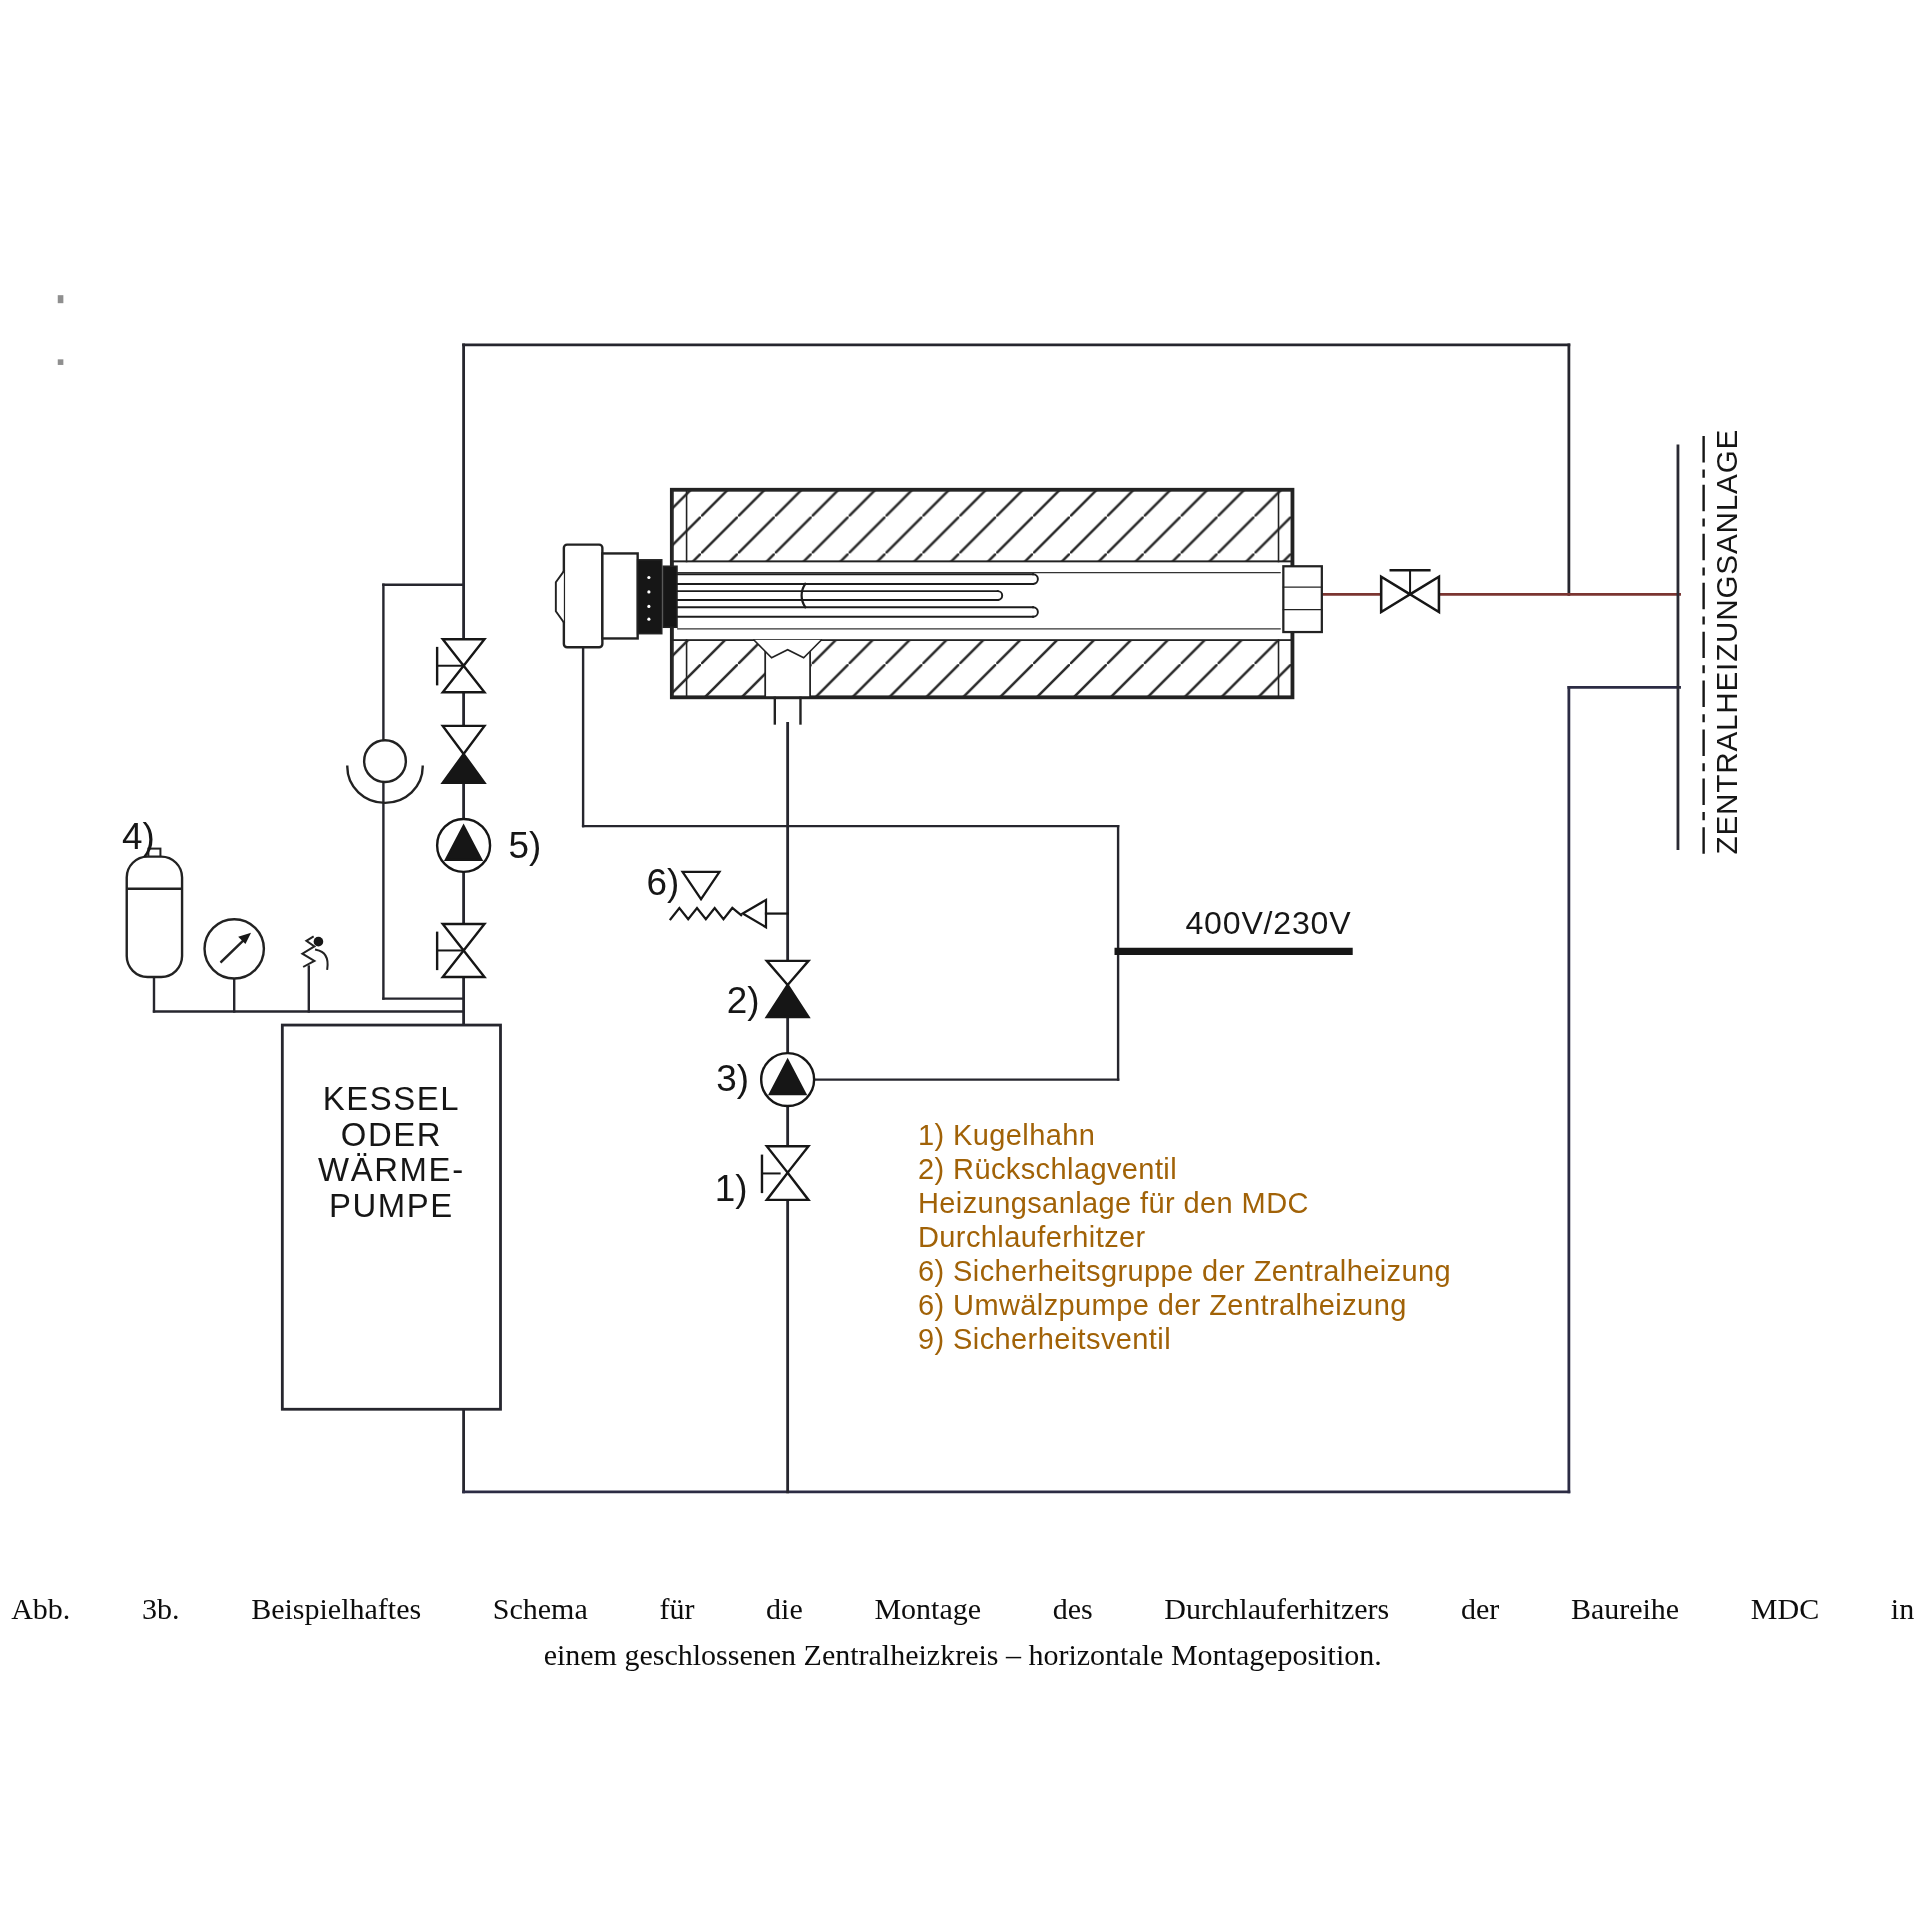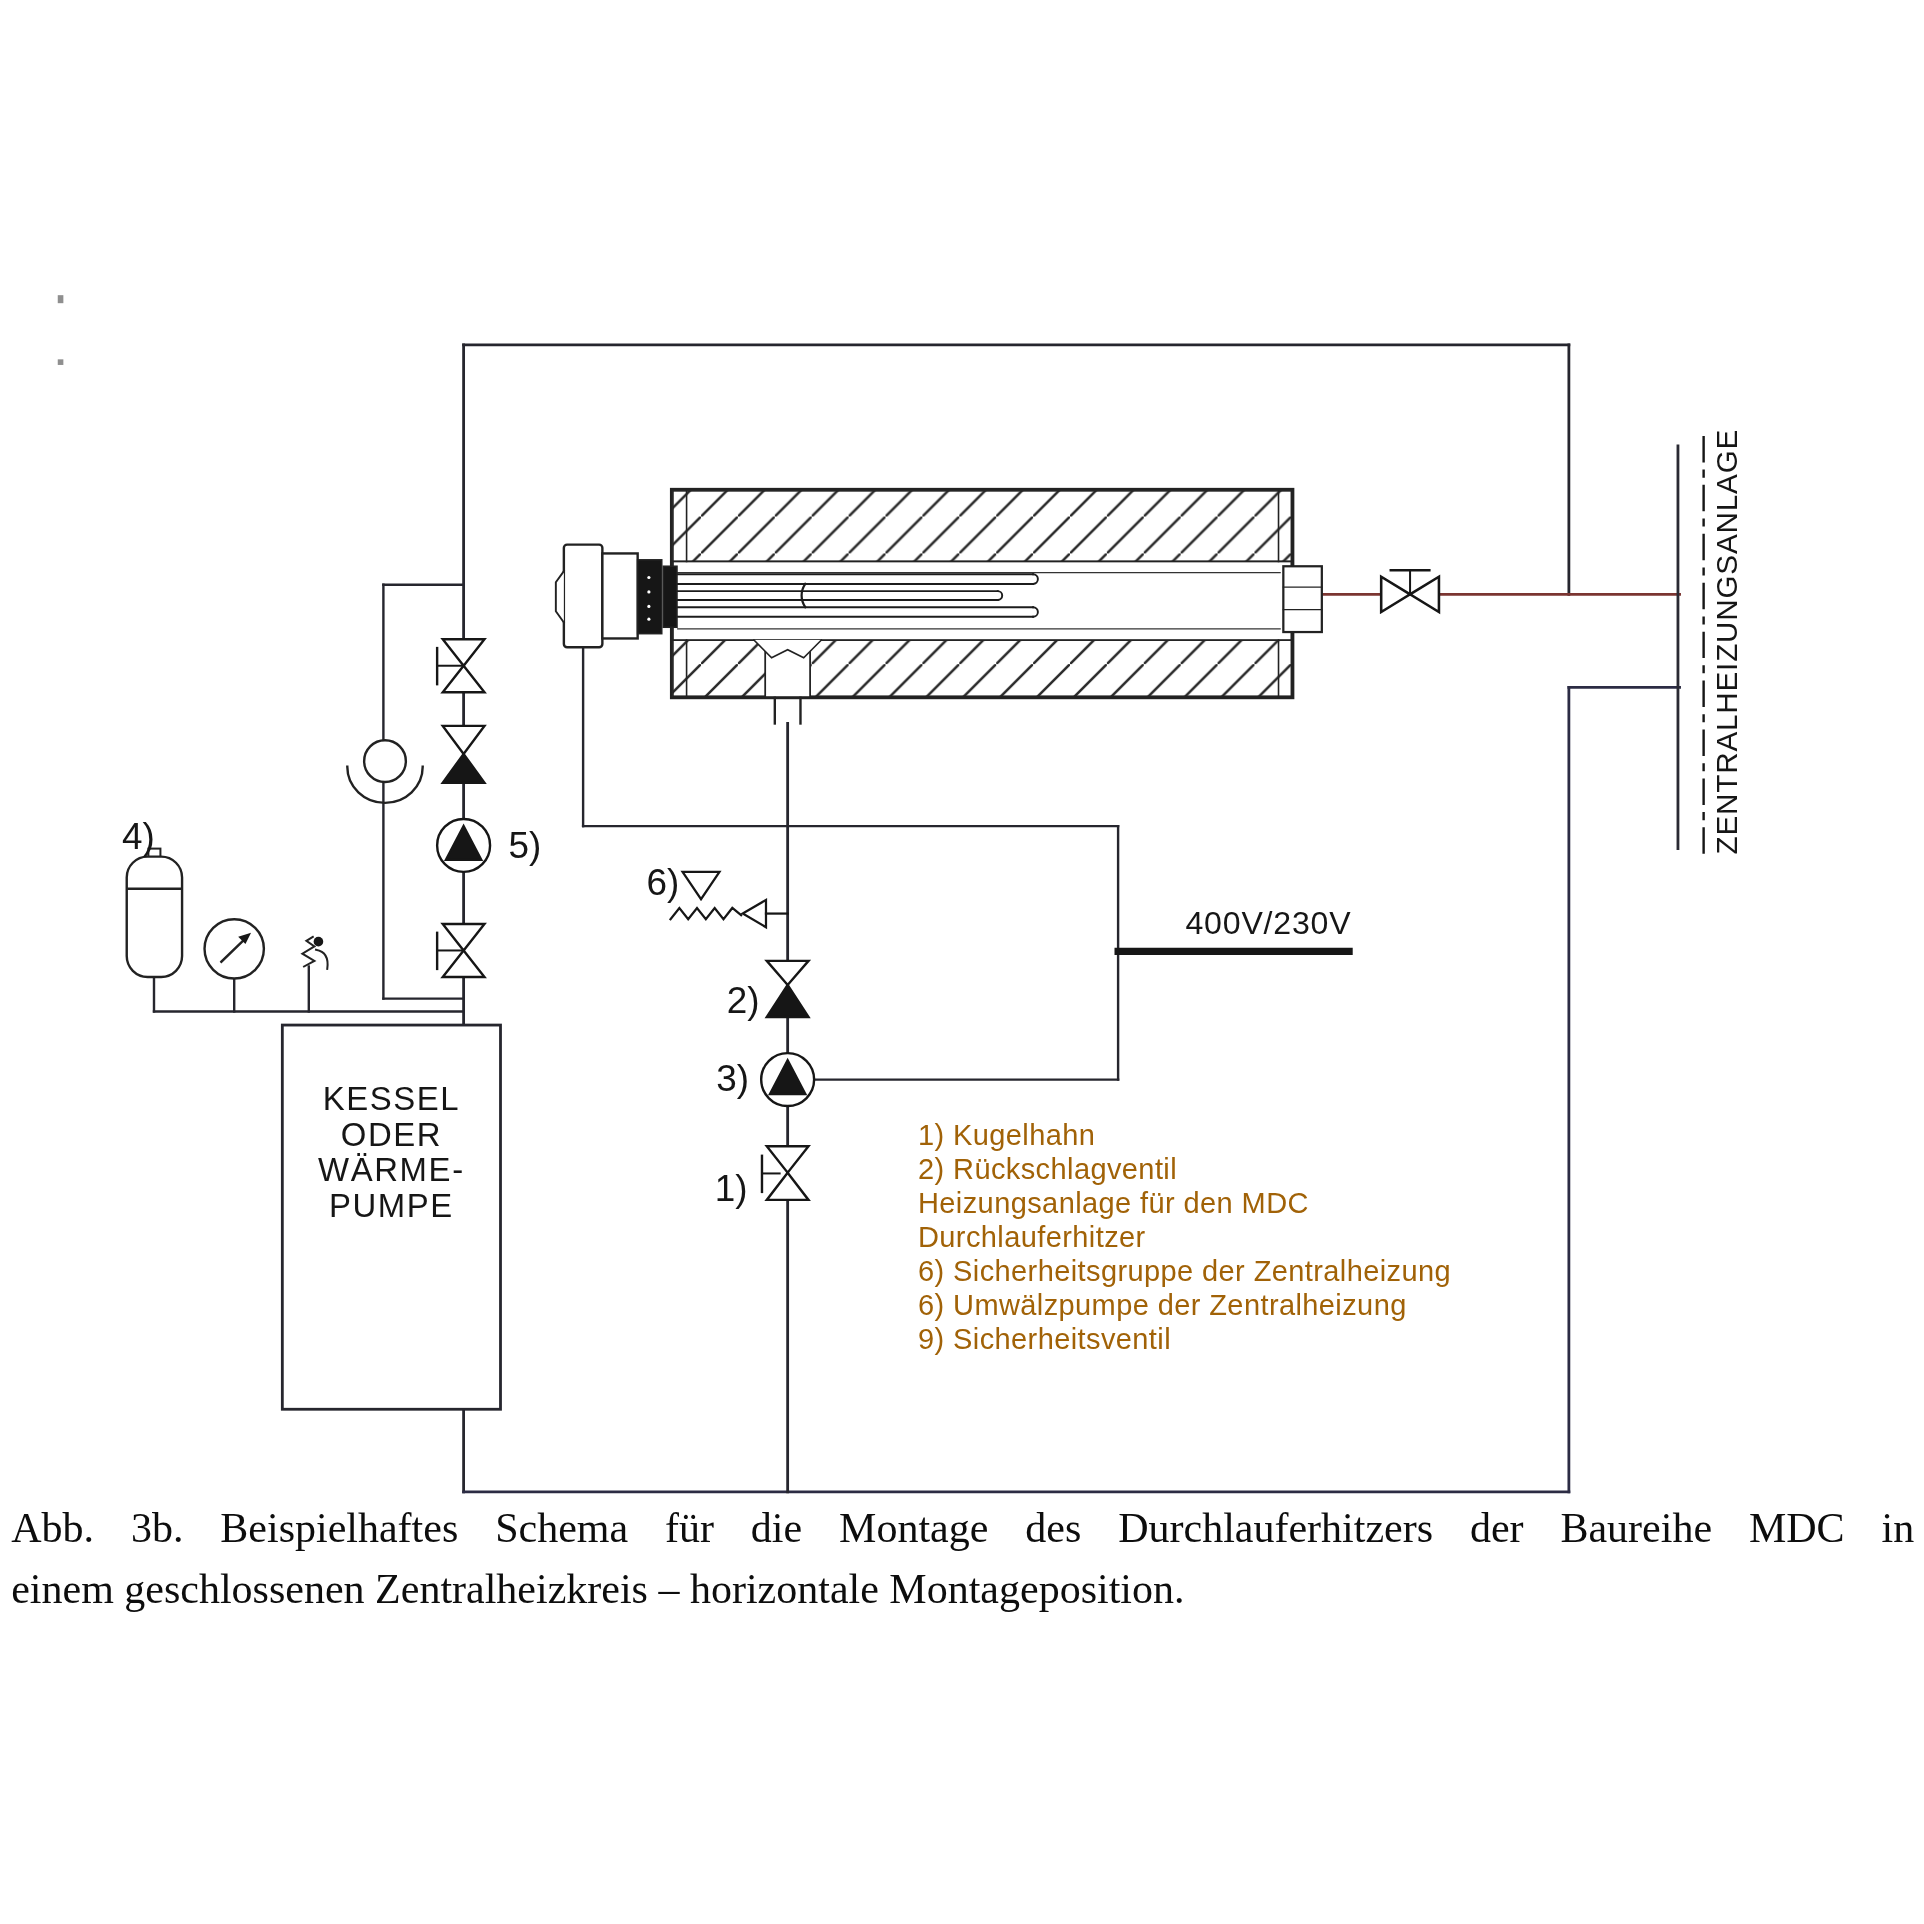--- a/index.html
+++ b/index.html
@@ -5,24 +5,24 @@
   html,body{margin:0;padding:0;background:#ffffff;}
   .stage{position:relative;width:1925px;height:1925px;background:#ffffff;overflow:hidden;
          font-family:"Liberation Sans",sans-serif;color:#111;}
   svg.diagram{position:absolute;left:0;top:0;width:1925px;height:1925px;}
   .marker{font-family:"Liberation Sans",sans-serif;font-size:46px;fill:#161616;}
   .boxlabel{font-family:"Liberation Sans",sans-serif;font-size:41px;letter-spacing:2px;fill:#161616;}
   .powerlabel{font-family:"Liberation Sans",sans-serif;font-size:40px;letter-spacing:1px;fill:#161616;}
   .vertlabel{font-family:"Liberation Sans",sans-serif;font-size:37px;letter-spacing:1px;fill:#161616;}
   .legend{position:absolute;left:918px;top:1118px;width:610px;
           font-size:29px;line-height:34px;letter-spacing:0.4px;color:#a16207;}
-  .caption{position:absolute;left:11.2px;top:1505px;width:1903px;
-           font-family:"Liberation Serif",serif;font-size:42px;line-height:46px;color:#0d0d0d;}
+  .caption{position:absolute;left:11.2px;top:1586px;width:1903px;
+           font-family:"Liberation Serif",serif;font-size:30px;line-height:46px;color:#0d0d0d;}
   .cap1{text-align:justify;text-align-last:justify;}
-  .cap2{text-align:left;margin-top:15px;}
+  .cap2{text-align:center;margin-top:0;}
 </style>
 </head>
 <body>
 
 <div class="stage">
 
   <svg class="diagram" viewBox="0 0 2400 2400" fill="none" stroke-linecap="square">
     <defs>
       <pattern id="hatch" patternUnits="userSpaceOnUse" width="46" height="46">
         <path d="M -10,56 L 56,-10" stroke="#2a2a2a" stroke-width="3.2"></path>

